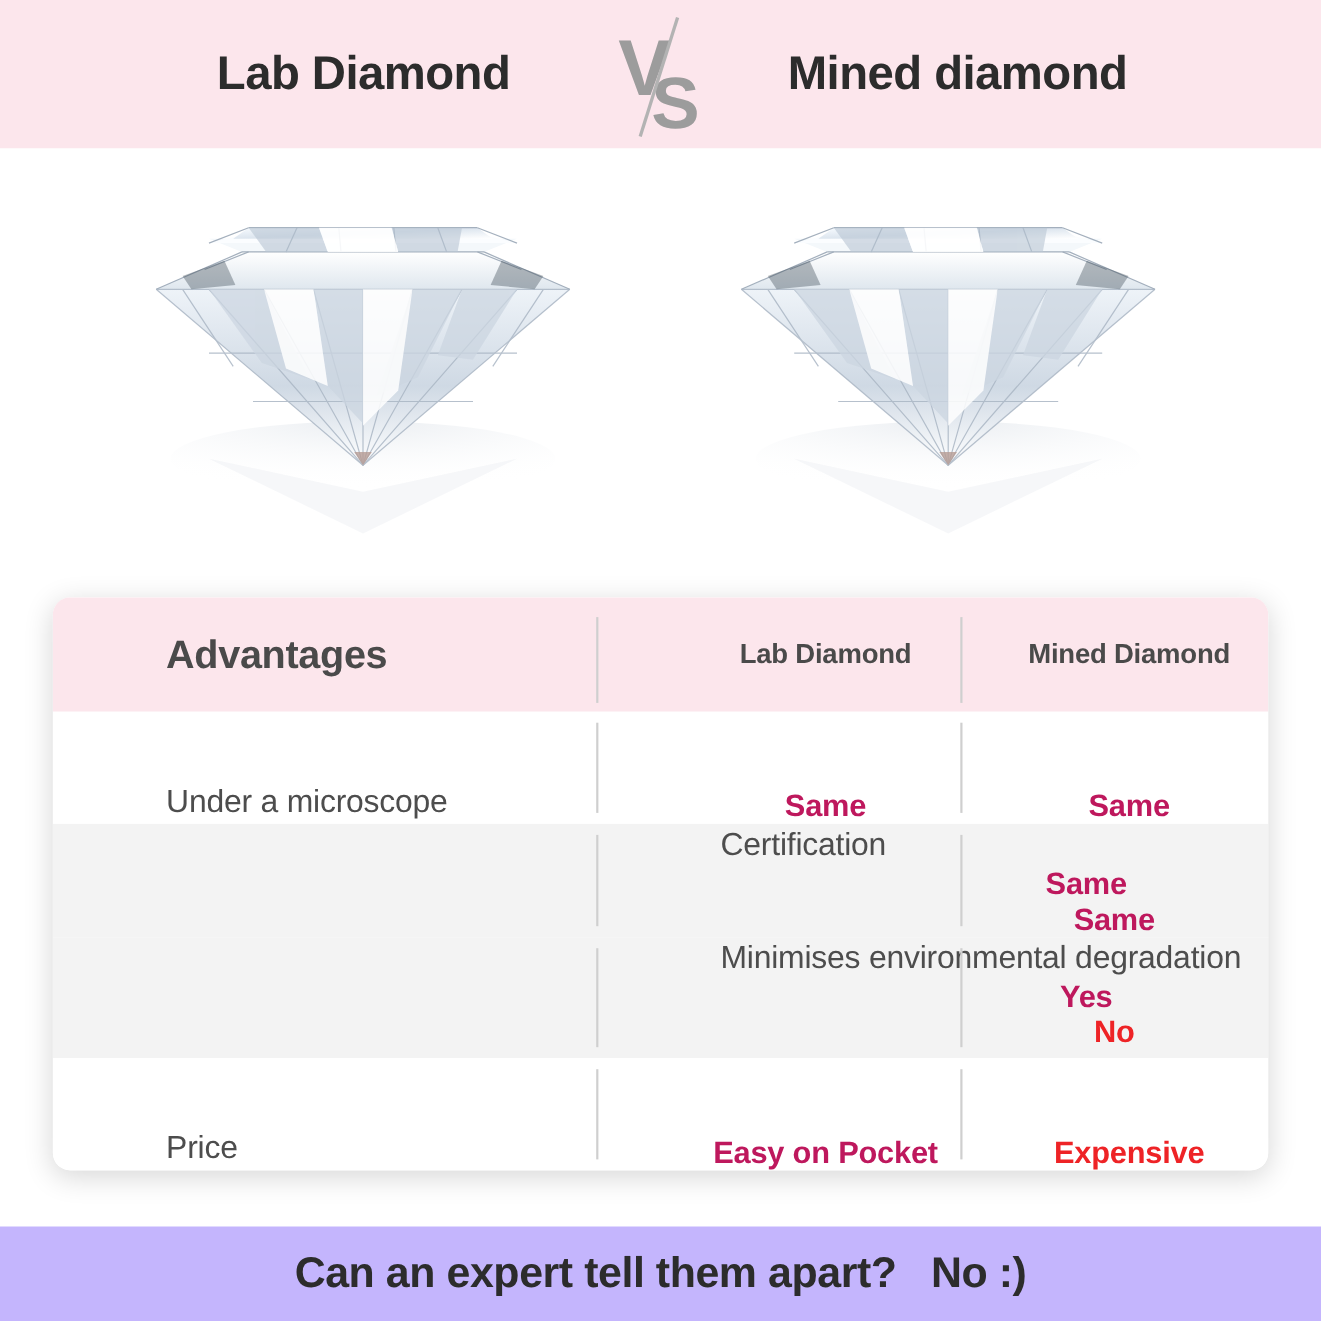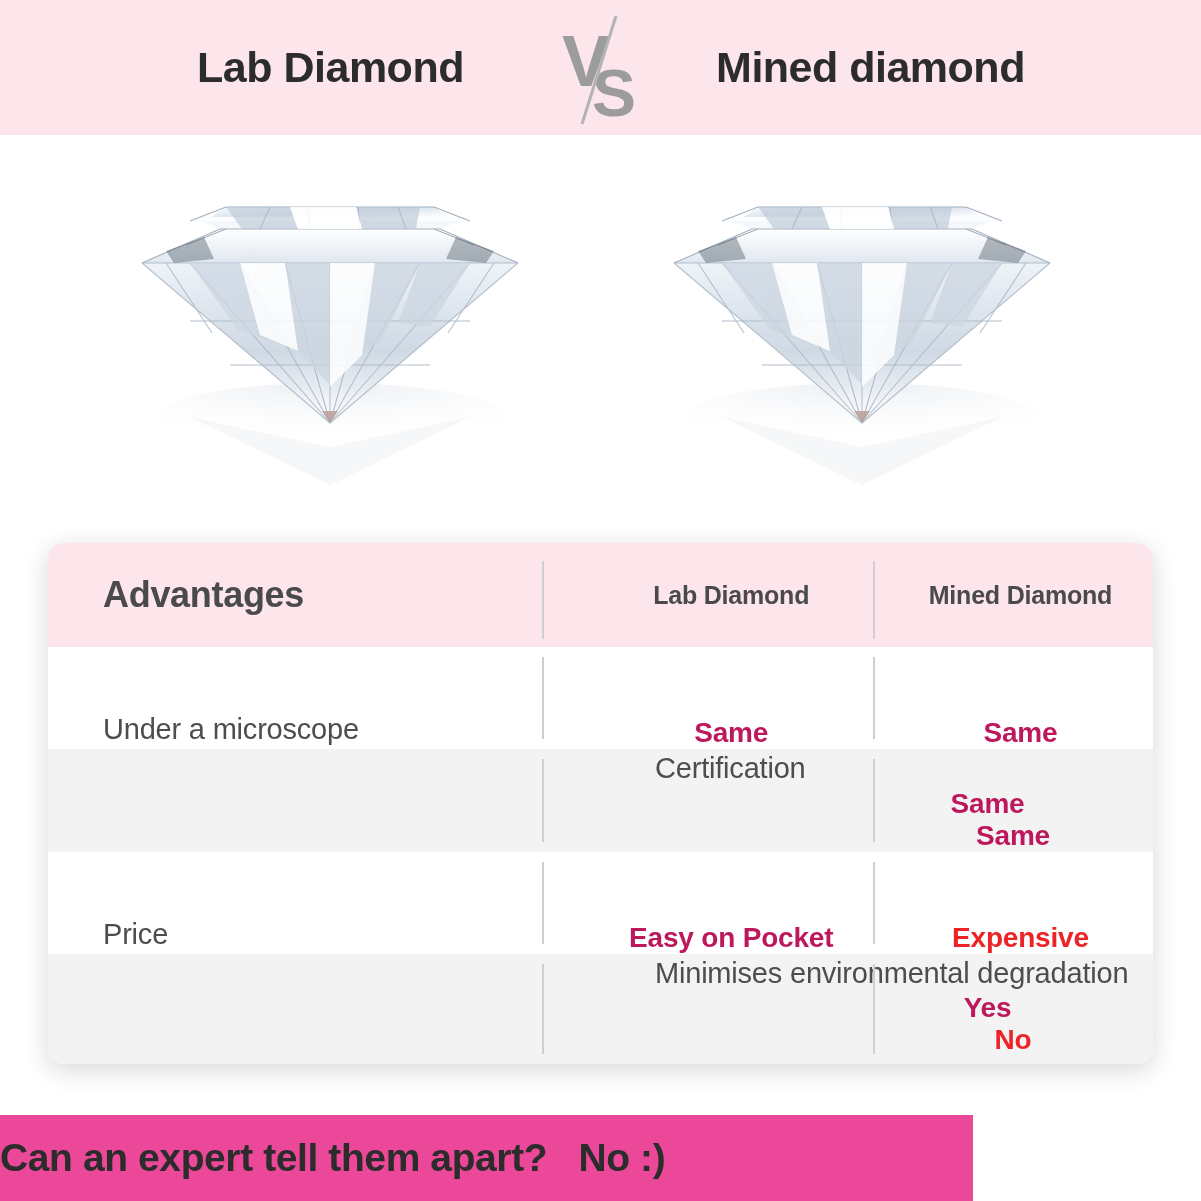--- a/index.html
+++ b/index.html
@@ -42,21 +42,21 @@
   .card{
     position:absolute;left:48px;top:543px;width:1105px;
     border-radius:16px;background:#ffffff;
     box-shadow:0 6px 26px rgba(0,0,0,0.16);
     overflow:hidden;
   }
   .card-head{
     background:#fce6ec;height:104px;display:flex;align-items:center;
     position:relative;
   }
-  .c1{width:553px;box-sizing:border-box;padding-left:55px;}
+  .c1{width:553px;box-sizing:border-box;padding-left:55px;margin-left:48px;}
   .c2{width:331px;text-align:center;}
   .c3{width:280px;text-align:center;}
 
   .head-main{font-size:36px;font-weight:bold;color:#4a4a4a;letter-spacing:-0.3px;}
   .head-sub{font-size:25px;font-weight:bold;color:#4a4a4a;letter-spacing:-0.2px;}
 
   .row{display:flex;align-items:flex-end;min-height:102px;position:relative;}
   .row.alt{background:#f3f3f3;flex-direction:column;}
   .row.white{background:#ffffff;}
   .row.tall{min-height:110px;}
@@ -71,22 +71,22 @@
   
   .vdiv{
     position:absolute;top:10px;bottom:10px;width:2px;background:#cfcfcf;
   }
   .vdiv.a{left:494px;}
   .vdiv.b{left:825px;}
   .card-head .vdiv{top:18px;bottom:8px;}
 
   
   .foot-band{
-    position:absolute;left:0;top:1115px;width:973px;height:86px;
-    background:#ec4899;display:flex;align-items:center;justify-content:flex-start;
+    position:absolute;left:0;top:1115px;width:1201px;height:86px;
+    background:#c4b5fd;display:flex;align-items:center;justify-content:center;
   }
   .foot-text{
     font-size:39px;font-weight:bold;color:#2c2c2c;letter-spacing:-0.4px;white-space:pre;
   }
 </style>
 </head>
 <body>
 
 <div class="top-band">
   <div class="top-title title-left">Lab Diamond</div>
@@ -323,43 +323,43 @@
     <div class="c2">
       <span class="cell-val val-green">Same</span>
     </div>
     <div class="c3">
       <span class="cell-val val-green">Same</span>
     </div>
     <div class="vdiv a"></div>
     <div class="vdiv b"></div>
   </div>
 
+  <div class="row alt tall">
+    <div class="c1">
+      <span class="cell-label">Minimises environmental degradation</span>
+    </div>
+    <div class="c2">
+      <span class="cell-val val-green">Yes</span>
+    </div>
+    <div class="c3">
+      <span class="cell-val val-red">No</span>
+    </div>
+    <div class="vdiv a"></div>
+    <div class="vdiv b"></div>
+  </div>
+
   <div class="row white">
     <div class="c1">
       <span class="cell-label">Price</span>
     </div>
     <div class="c2">
       <span class="cell-val val-green">Easy on Pocket</span>
     </div>
     <div class="c3">
       <span class="cell-val val-red">Expensive</span>
-    </div>
-    <div class="vdiv a"></div>
-    <div class="vdiv b"></div>
-  </div>
-
-  <div class="row alt tall">
-    <div class="c1">
-      <span class="cell-label">Minimises environmental degradation</span>
-    </div>
-    <div class="c2">
-      <span class="cell-val val-green">Yes</span>
-    </div>
-    <div class="c3">
-      <span class="cell-val val-red">No</span>
     </div>
     <div class="vdiv a"></div>
     <div class="vdiv b"></div>
   </div>
 
 </div>
 
 <div class="foot-band">
   <span class="foot-text">Can an expert tell them apart?   No :)</span>
 </div>

